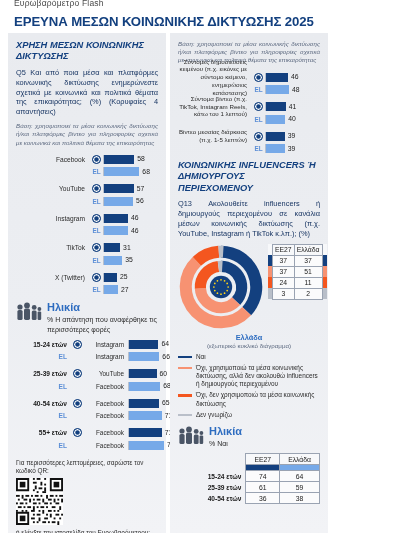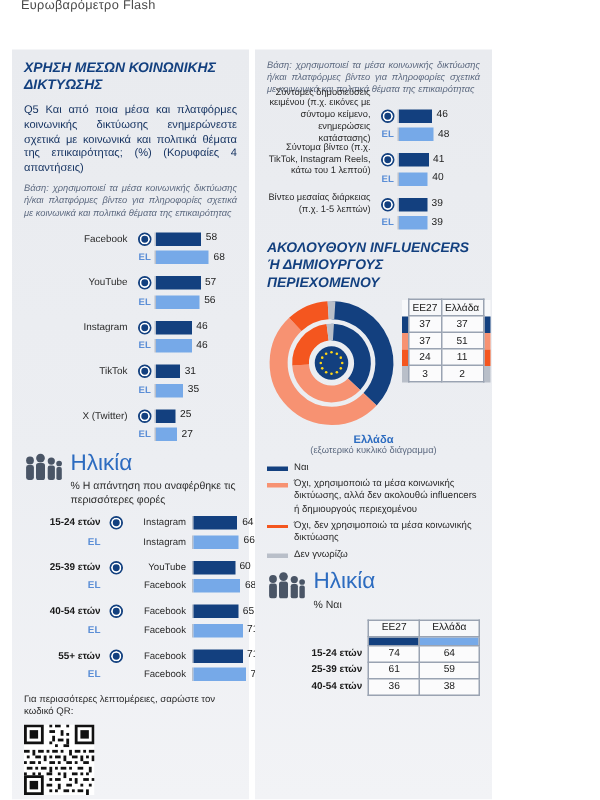--- a/index.html
+++ b/index.html
@@ -66,21 +66,21 @@
   }
   .el-tag { font-size: 6.4px; color: #5b8ed6; font-weight: bold; text-align: center; width: 13px; flex: 0 0 13px; }
   .track { flex: 1 1 auto; position: relative; height: 9px; border-left: 1px solid #b9c0cc; padding-left: 0; }
   .bar { height: 9px; background: #13407f; }
   .bar.el { background: #76a9e8; }
   .bar-val { position: absolute; top: -0.5px; font-size: 6.8px; color: #222; line-height: 10px; }
 
   
   .age-head { display: flex; align-items: flex-start; gap: 5px; margin: 6px 0 5px 0; }
   .people-icon { flex: 0 0 26px; padding-top: 1px; }
-  .age-title { font-size: 15px; font-weight: normal; color: #2d6cc0; line-height: 1.1; }
+  .age-title { font-size: 11px; font-weight: bold; color: #2d6cc0; line-height: 1.1; }
   .age-sub { font-size: 7px; color: #2b2b2b; line-height: 1.3; margin-top: 2px; }
 
   .age-row { display: flex; align-items: center; height: 11px; margin-bottom: 1.5px; }
   .age-label { font-size: 6.6px; font-weight: bold; color: #1a1a1a; text-align: right; width: 55px; flex: 0 0 55px; padding-right: 4px; }
   .age-label.el { font-weight: bold; color: #5b8ed6; }
   .plat-label { font-size: 6.4px; color: #2b2b2b; text-align: right; width: 44px; flex: 0 0 44px; padding-right: 4px; }
 
   
   .qr-cap { font-size: 6.4px; color: #2b2b2b; margin: 8px 0 3px 0; line-height: 1.3; }
   .qr { width: 47px; height: 47px; display: block; }
@@ -113,20 +113,21 @@
   .tbl2 .rowhead { border: none; background: none; text-align: right; font-weight: bold; font-size: 6.6px; padding-right: 4px; }
   .colorbar-eu { background: #13407f; height: 5px; }
   .colorbar-el { background: #76a9e8; height: 5px; }
 </style>
 </head>
 <body>
 
 <div class="page">
 
   <div class="eb-flash">Ευρωβαρόμετρο Flash</div>
+  <div class="main-title">ΕΡΕΥΝΑ ΜΕΣΩΝ ΚΟΙΝΩΝΙΚΗΣ ΔΙΚΤΥΩΣΗΣ 2025</div>
 
   <div class="cols">
 
     <div class="col">
       <div class="sec-title">ΧΡΗΣΗ ΜΕΣΩΝ ΚΟΙΝΩΝΙΚΗΣ ΔΙΚΤΥΩΣΗΣ</div>
       <div class="q-text">Q5 Και από ποια μέσα και πλατφόρμες κοινωνικής δικτύωσης ενημερώνεστε σχετικά με κοινωνικά και πολιτικά θέματα της επικαιρότητας; (%) (Κορυφαίες 4 απαντήσεις)</div>
       <div class="base-text">Βάση: χρησιμοποιεί τα μέσα κοινωνικής δικτύωσης ή/και πλατφόρμες βίντεο για πληροφορίες σχετικά με κοινωνικά και πολιτικά θέματα της επικαιρότητας</div>
 
       <div class="bar-block" id="q5-bars">
           <div class="bar-group">
@@ -492,21 +493,22 @@
               <div class="bar-label multiline"></div>
               <div class="el-tag">EL</div>
               <div class="track">
                 <div class="bar el" style="width: 18.72px;"></div>
                 <span class="bar-val" style="left: 21.72px;">39</span>
               </div>
             </div>
           </div>
         </div>
 
-      <div class="sec-title">ΑΚΟΛΟΥΘΟΥΝ INFLUENCERS Ή ΔΗΜΙΟΥΡΓΟΥΣ ΠΕΡΙΕΧΟΜΕΝΟΥ</div>
+      <div class="sec-title">ΚΟΙΝΩΝΙΚΗΣ INFLUENCERS Ή ΔΗΜΙΟΥΡΓΟΥΣ ΠΕΡΙΕΧΟΜΕΝΟΥ</div>
+      <div class="q-text">Q13 Ακολουθείτε influencers ή δημιουργούς περιεχομένου σε κανάλια μέσων κοινωνικής δικτύωσης (π.χ. YouTube, Instagram ή TikTok κ.λπ.); (%)</div>
 
       <div class="donut-wrap">
         <svg class="donut" viewBox="0 0 100 100">
           <g id="donut-outer">
               <path d="M 50 9 A 41 41 0 0 1 79.88771372427787 78.06643134307623" stroke="#13407f" stroke-width="14" fill="none"></path>
               <path d="M 79.88771372427787 78.06643134307623 A 41 41 0 1 1 21.933568656923754 20.112286275722134" stroke="#f79272" stroke-width="14" fill="none"></path>
               <path d="M 21.933568656923754 20.112286275722134 A 41 41 0 0 1 47.425588699298125 9.080904134440864" stroke="#f4561f" stroke-width="14" fill="none"></path>
               <path d="M 47.425588699298125 9.080904134440864 A 41 41 0 0 1 52.574411300701826 9.080904134440864" stroke="#b9bfc9" stroke-width="14" fill="none"></path>
             </g>
           <g id="donut-inner">

